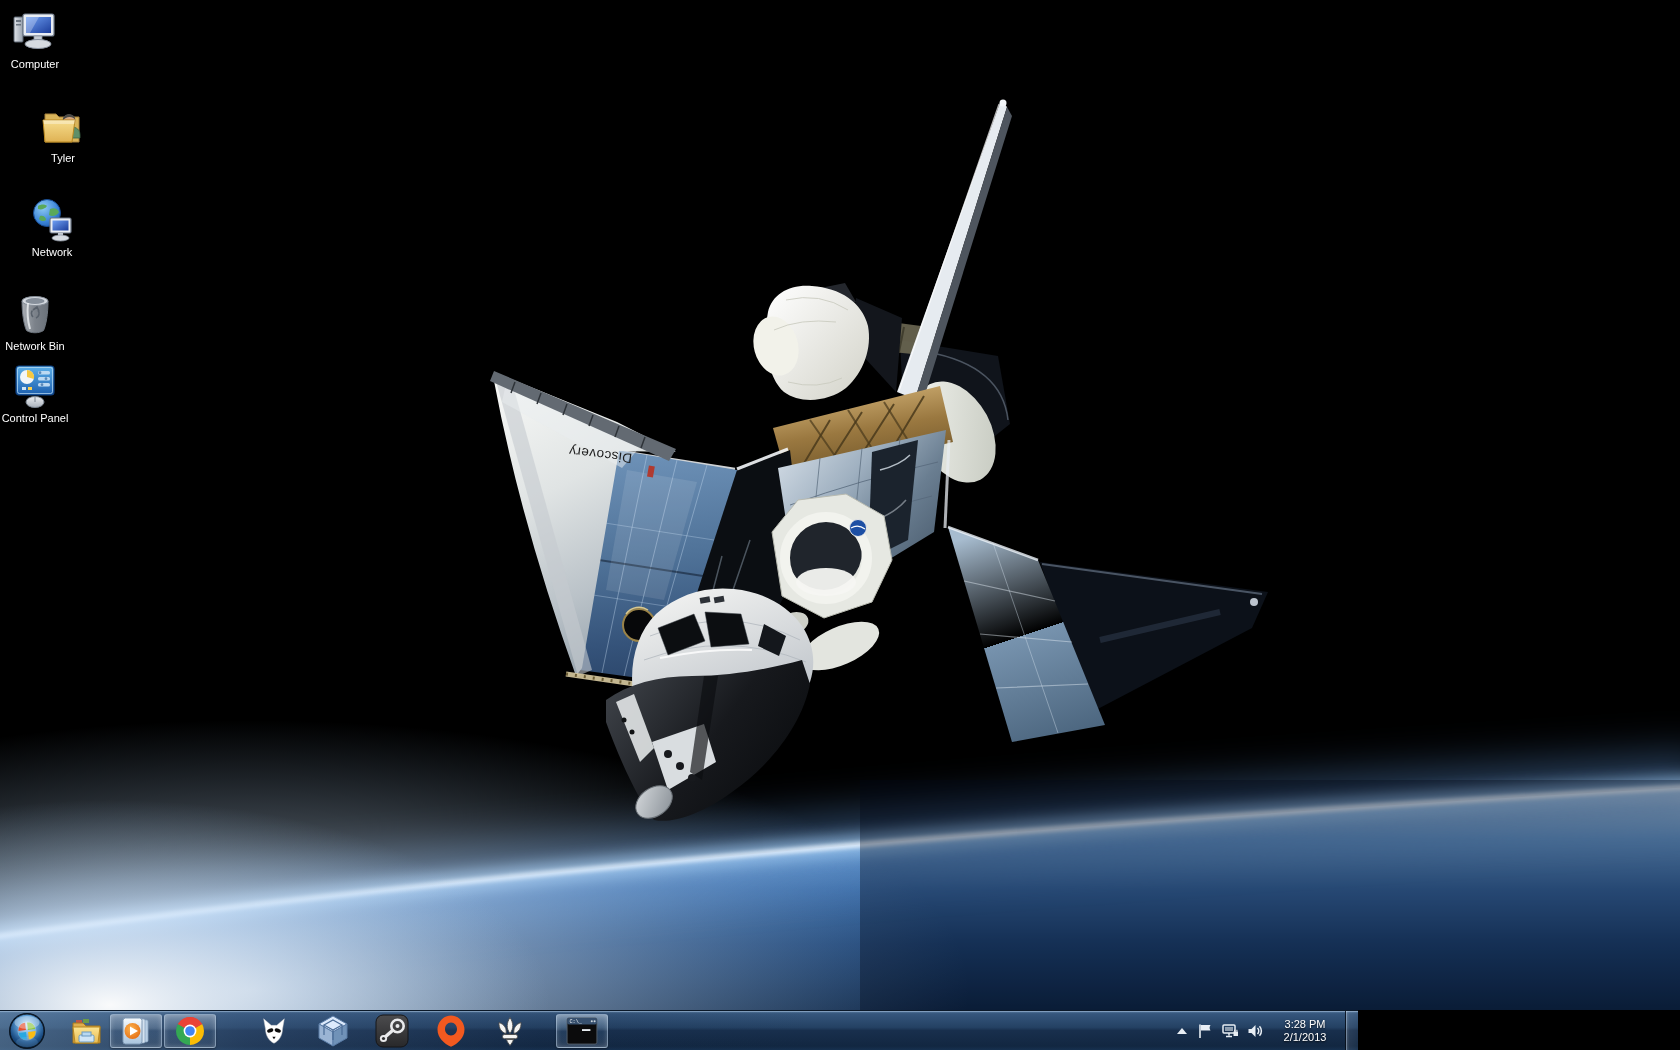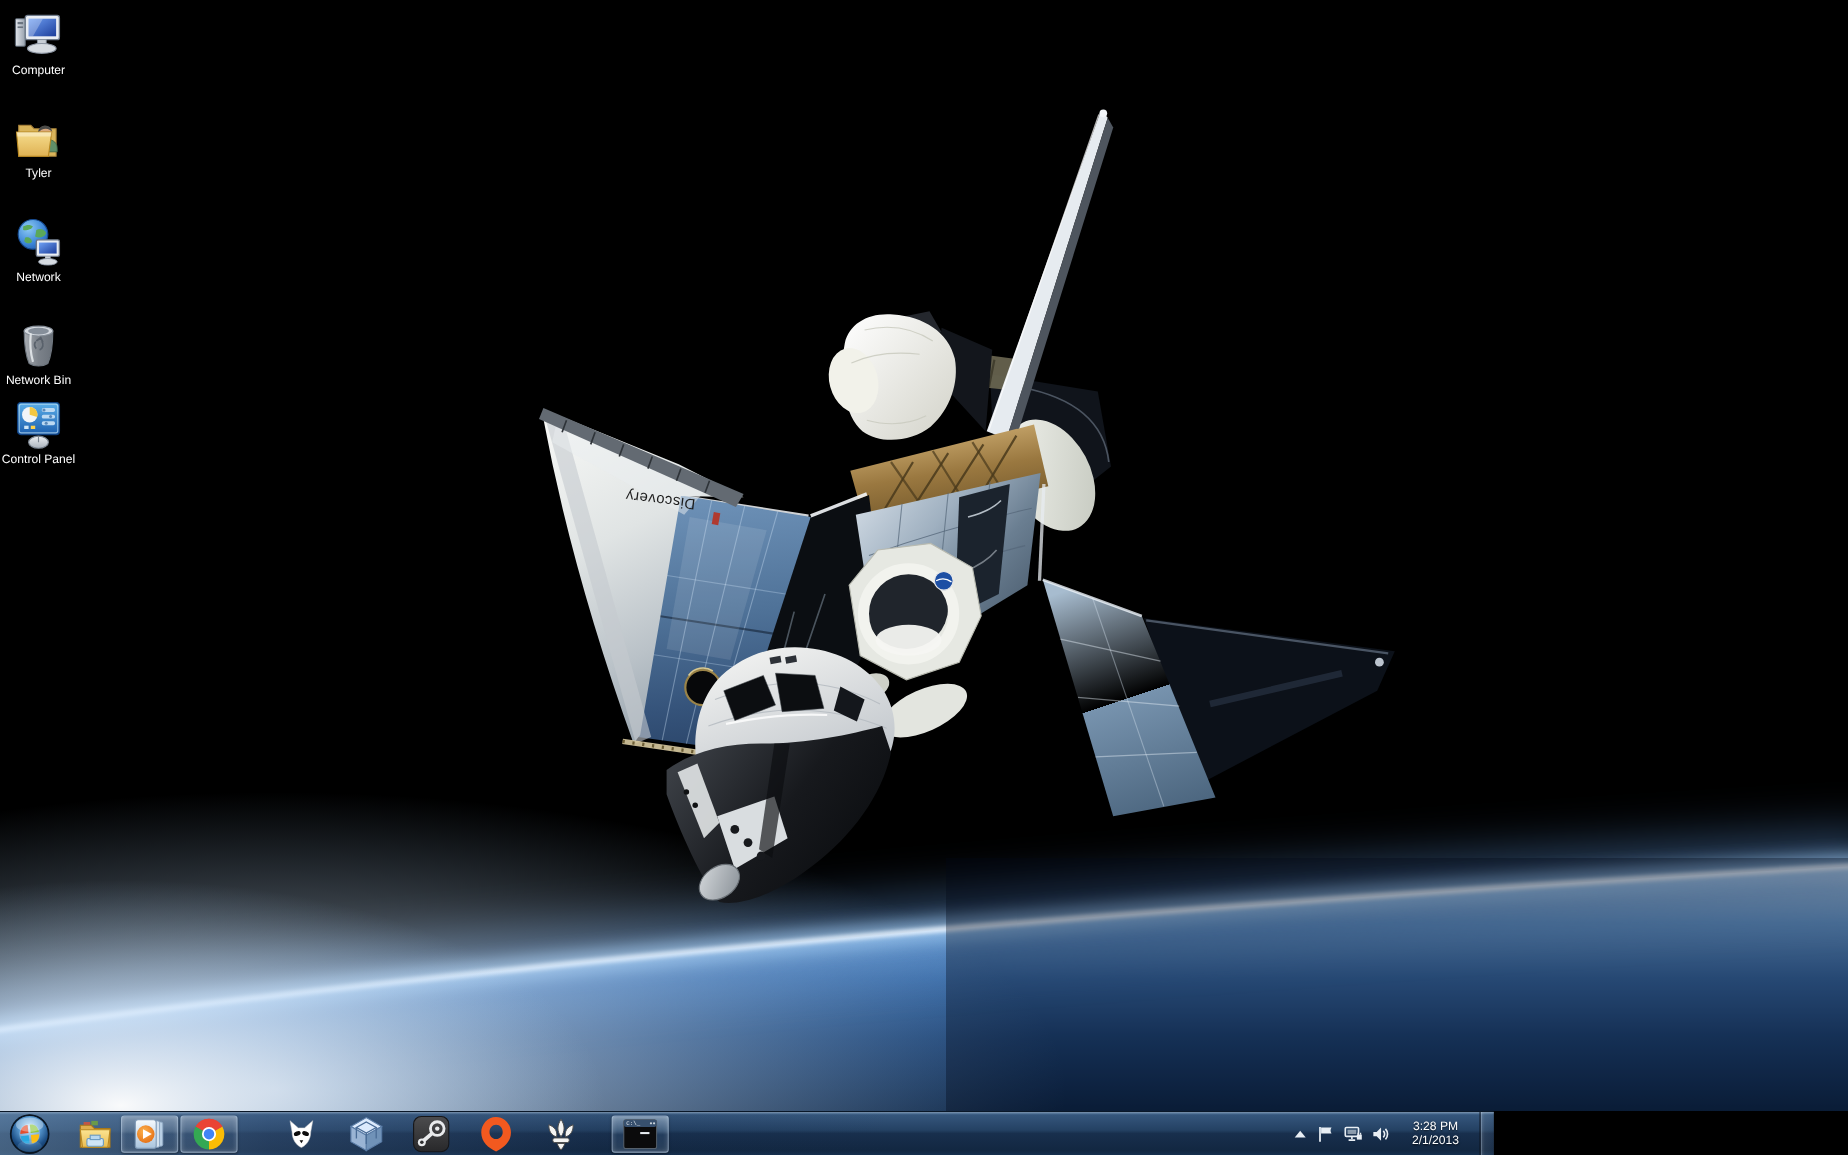--- a/index.html
+++ b/index.html
@@ -14,22 +14,22 @@
   .desk-icon{
     position:absolute;left:0;width:70px;display:flex;flex-direction:column;
     align-items:center;cursor:default;
   }
   .desk-icon .ico{width:48px;height:48px;}
   .desk-icon .lbl{
     margin-top:2px;font-size:11px;color:#fff;white-space:nowrap;
     text-shadow:0 1px 3px rgba(0,0,0,.95),0 0 2px rgba(0,0,0,.9),1px 1px 2px rgba(0,0,0,.9);
   }
   #di-computer{top:8px;}
-  #di-tyler{top:102px;}
-  #di-network{top:196px;}
+  #di-tyler{top:102px;padding-left:28px;}
+  #di-network{top:196px;padding-left:17px;}
   #di-recycle{top:290px;}
   #di-controlpanel{top:362px;}
   
   .taskbar{
     position:absolute;left:0;bottom:0;width:1358px;height:40px;
     display:flex;align-items:center;padding-left:8px;box-sizing:border-box;
     background:
       linear-gradient(90deg, rgba(110,145,180,.55) 0%, rgba(70,100,140,.35) 18%, rgba(25,45,75,.15) 40%, rgba(10,22,40,0) 60%),
       linear-gradient(180deg,#5b7da0 0%,#35567c 7%,#244163 42%,#182f4d 50%,#122741 90%,#16304f 100%);
     border-top:1px solid #0a1828;

